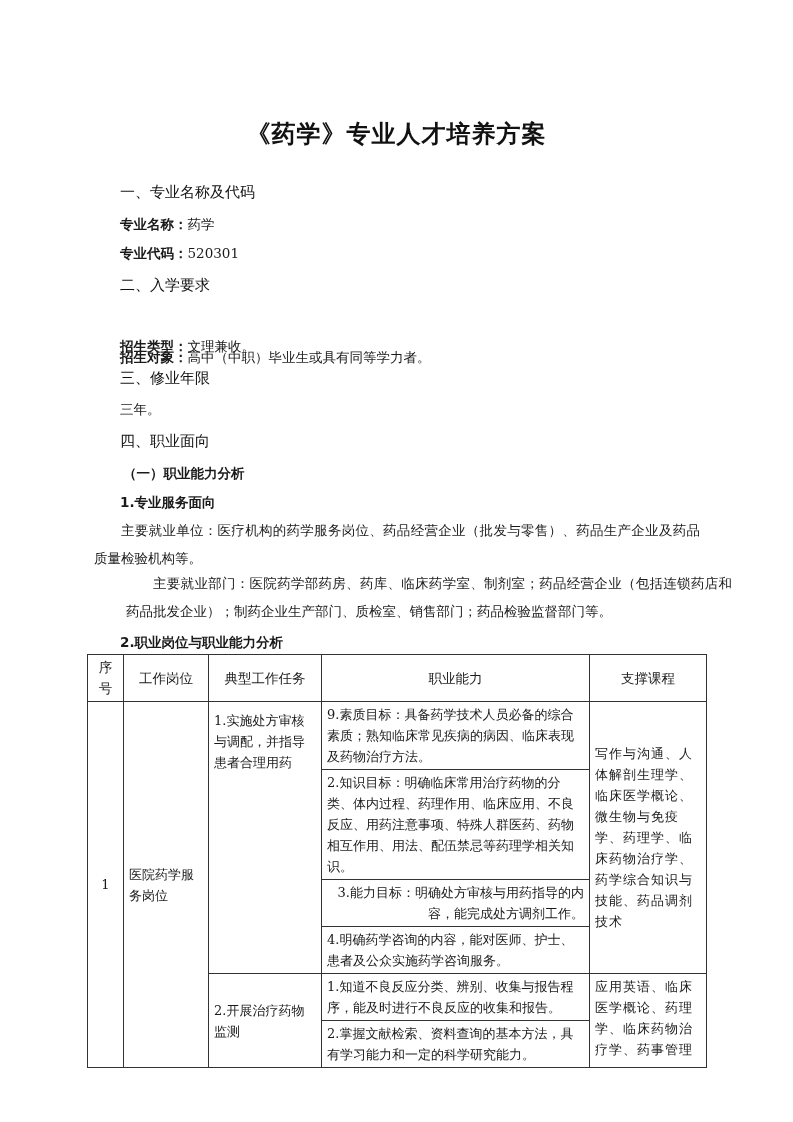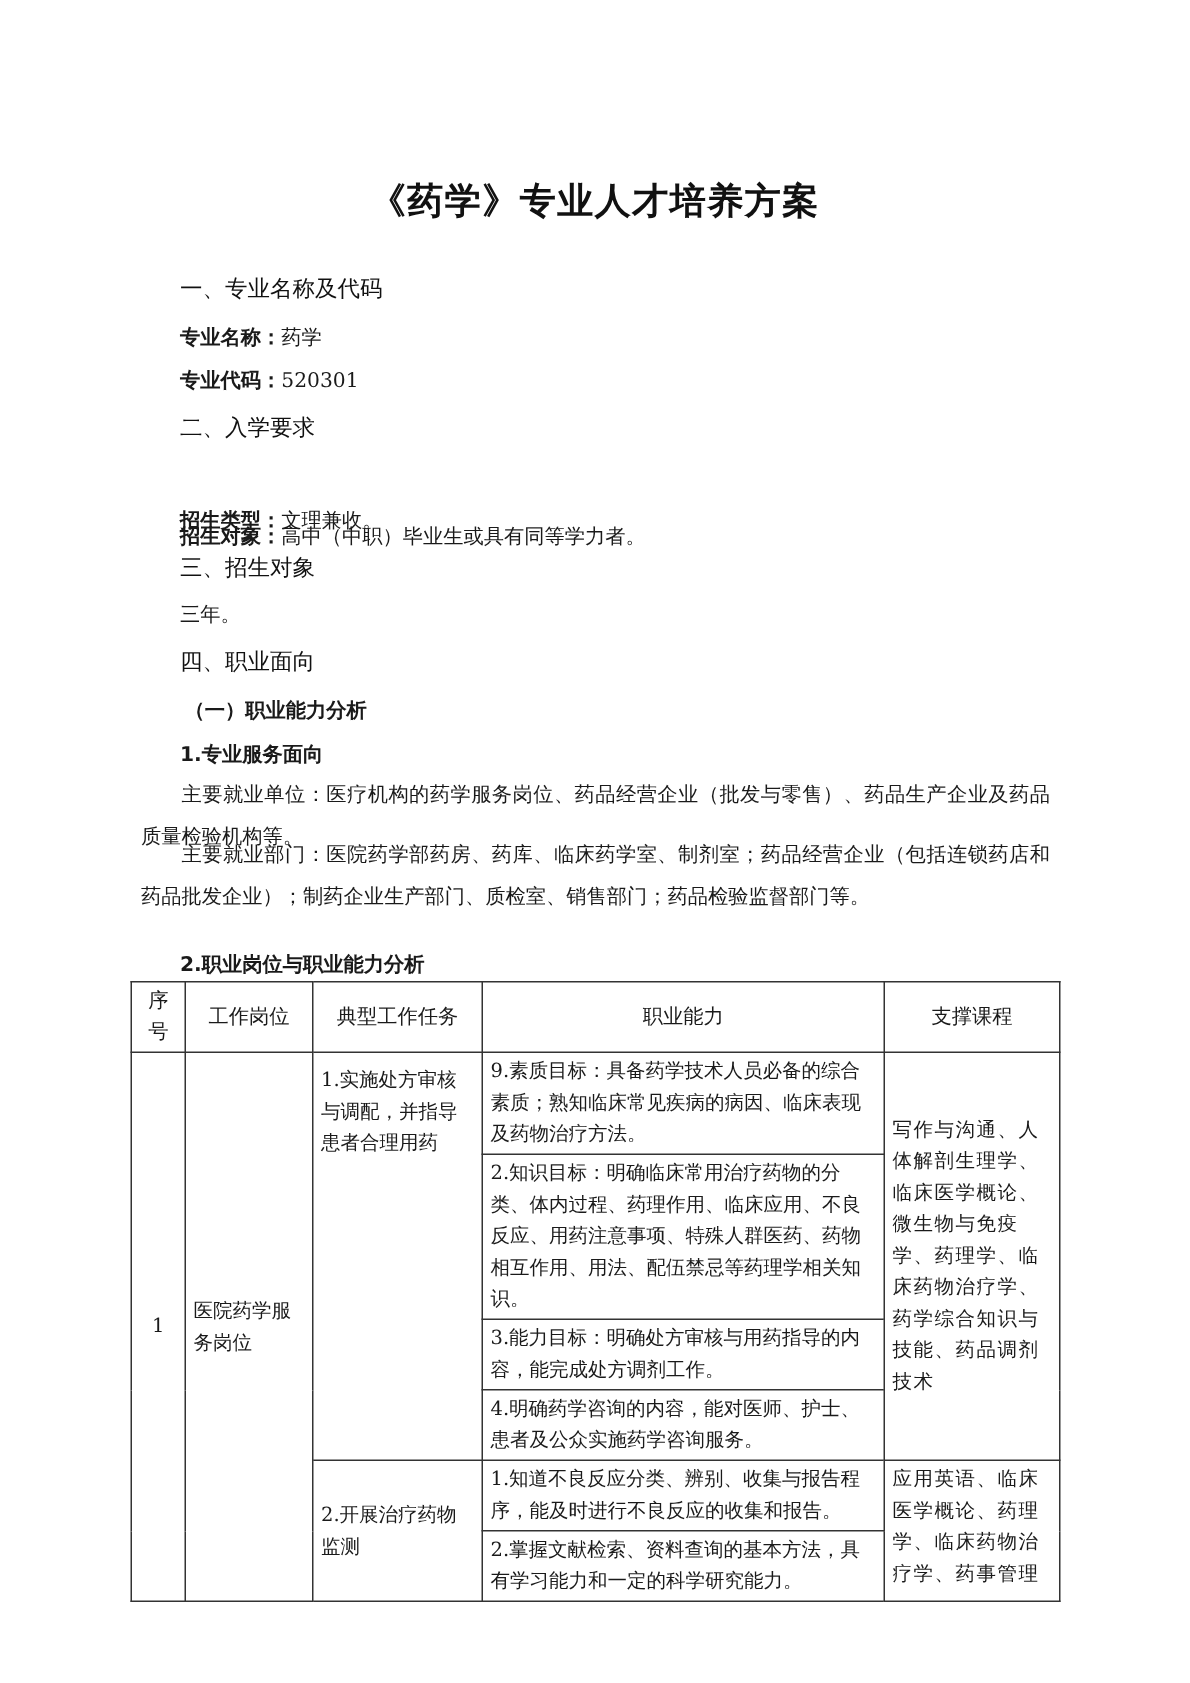--- a/index.html
+++ b/index.html
@@ -44,28 +44,28 @@
   </div>
 
   <div class="h1" style="top:276px;">二、入学要求</div>
   <div class="line" style="top:309px;margin-top:40px;">
     <b>招生对象：</b><span>高中（中职）毕业生或具有同等学力者。</span>
   </div>
   <div class="line" style="top:338px;">
     <b>招生类型：</b><span>文理兼收。</span>
   </div>
 
-  <div class="h1" style="top:369px;">三、招生对象</div>
+  <div class="h1" style="top:369px;">三、修业年限</div>
   <div class="line" style="top:401px;">三年。</div>
 
   <div class="h1" style="top:432px;text-align:right;">四、职业面向</div>
   <div class="h2" style="top:465px; left:123px;">（一）职业能力分析</div>
   <div class="h3" style="top:494px;">1.专业服务面向</div>
   <div class="para" style="top:516px;">主要就业单位：医疗机构的药学服务岗位、药品经营企业（批发与零售）、药品生产企业及药品质量检验机构等。</div>
-  <div class="para" style="top:556px;">主要就业部门：医院药学部药房、药库、临床药学室、制剂室；药品经营企业（包括连锁药店和药品批发企业）；制药企业生产部门、质检室、销售部门；药品检验监督部门等。</div>
+  <div class="para" style="top:569px;margin-left:32px;">主要就业部门：医院药学部药房、药库、临床药学室、制剂室；药品经营企业（包括连锁药店和药品批发企业）；制药企业生产部门、质检室、销售部门；药品检验监督部门等。</div>
   <div class="h3" style="top:634px;">2.职业岗位与职业能力分析</div>
 
   <table class="main">
     <colgroup>
       <col style="width:36px">
       <col style="width:85px">
       <col style="width:113px">
       <col style="width:268px">
       <col style="width:117px">
     </colgroup>
@@ -82,21 +82,21 @@
       <tr style="height:61px;">
         <td rowspan="6" class="c-mid">1</td>
         <td rowspan="6" class="c-vm">医院药学服务岗位</td>
         <td rowspan="4" class="cell-task" style="padding-top:32px;">1.实施处方审核与调配，并指导患者合理用药</td>
         <td>9.素质目标：具备药学技术人员必备的综合素质；熟知临床常见疾病的病因、临床表现及药物治疗方法。</td>
         <td rowspan="4" class="cell-course">写作与沟通、人体解剖生理学、临床医学概论、微生物与免疫学、药理学、临床药物治疗学、药学综合知识与技能、药品调剂技术</td>
       </tr>
       <tr style="height:106px;">
         <td>2.知识目标：明确临床常用治疗药物的分类、体内过程、药理作用、临床应用、不良反应、用药注意事项、特殊人群医药、药物相互作用、用法、配伍禁忌等药理学相关知识。</td>
       </tr>
-      <tr style="height:42px;">
+      <tr style="height:42px;text-align:right;">
         <td>3.能力目标：明确处方审核与用药指导的内容，能完成处方调剂工作。</td>
       </tr>
       <tr style="height:44px;margin-top:16px;">
         <td>4.明确药学咨询的内容，能对医师、护士、患者及公众实施药学咨询服务。</td>
       </tr>
       <tr style="height:41px;">
         <td rowspan="2" class="c-vm">2.开展治疗药物监测</td>
         <td>1.知道不良反应分类、辨别、收集与报告程序，能及时进行不良反应的收集和报告。</td>
         <td rowspan="2" class="cell-course" style="vertical-align:top !important;">应用英语、临床医学概论、药理学、临床药物治疗学、药事管理</td>
       </tr>

